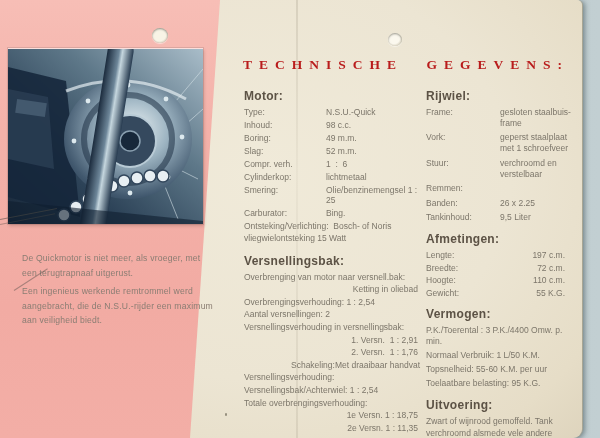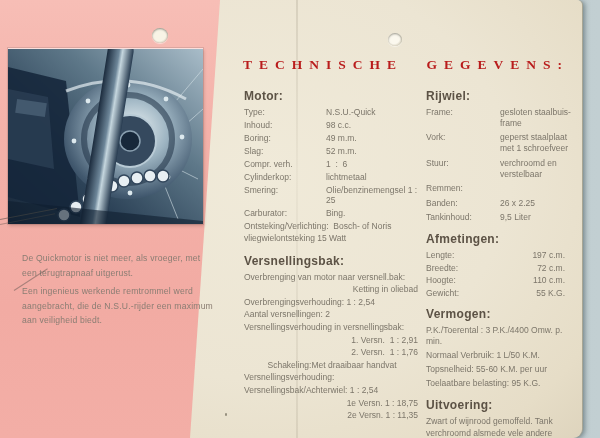--- a/index.html
+++ b/index.html
@@ -38,21 +38,21 @@
   .col-left{left:244px;width:176px;}
   .col-right{left:426px;width:153px;}
   .sec-h{font-size:12px;font-weight:700;color:#5c5245;margin:0 0 6px 0;letter-spacing:.3px;}
   .sec{margin-top:11px;}
   .m-row{display:flex;margin-bottom:3px;gap:18px;}
   .m-label{width:64px;flex-shrink:0;}
   .m-value{flex:1;}
   .note{margin-top:1px;line-height:11.8px;}
   .ln{margin-bottom:2.6px;}
   .ln.r{text-align:right;padding-right:2px;}
-  .flexrow{display:flex;justify-content:center;margin-bottom:2.6px;}
+  .flexrow{display:flex;justify-content:flex-end;margin-bottom:2.6px;}
   .r-row{display:flex;margin-bottom:3.4px;line-height:11px;}
   .r-label{width:74px;flex-shrink:0;}
   .r-value{flex:1;}
   .a-row{display:flex;margin-bottom:2.6px;}
   .a-label{width:58px;flex-shrink:0;}
   .a-value{flex:1;text-align:right;padding-right:14px;}
   .v-ln{margin-bottom:2.8px;line-height:11.2px;}
   .para{line-height:11.8px;}
 </style>
 </head>
@@ -110,20 +110,21 @@
   <div class="ln">Aantal versnellingen: 2</div>
   <div class="ln">Versnellingsverhouding in versnellingsbak:</div>
   <div class="ln r">1. Versn.&nbsp;&nbsp;1 : 2,91</div>
   <div class="ln r">2. Versn.&nbsp;&nbsp;1 : 1,76</div>
   <div class="flexrow">
     <span>Schakeling:</span>
     <span>Met draaibaar handvat</span>
   </div>
   <div class="ln">Versnellingsverhouding:</div>
   <div class="ln">Versnellingsbak/Achterwiel: 1 : 2,54</div>
+  <div class="ln">Totale overbrengingsverhouding:</div>
   <div class="ln r">1e Versn. 1 : 18,75</div>
   <div class="ln r">2e Versn. 1 : 11,35</div>
 </div>
 
 <div class="col col-right">
   <div class="sec-h">Rijwiel:</div>
   <div class="r-row">
       <span class="r-label">Frame:</span>
       <span class="r-value">gesloten staalbuis- frame</span>
     </div>

